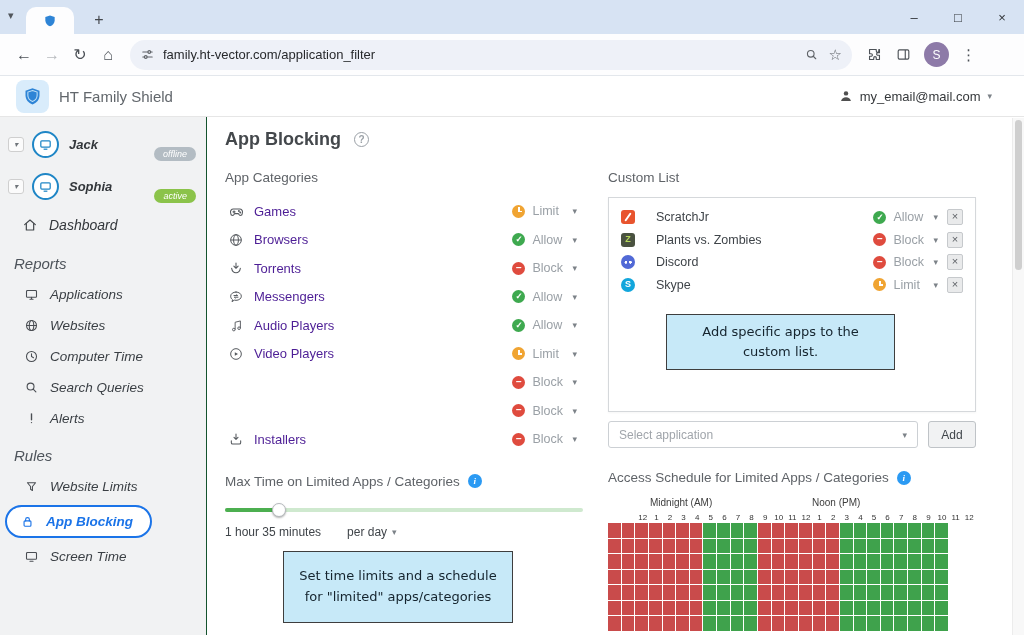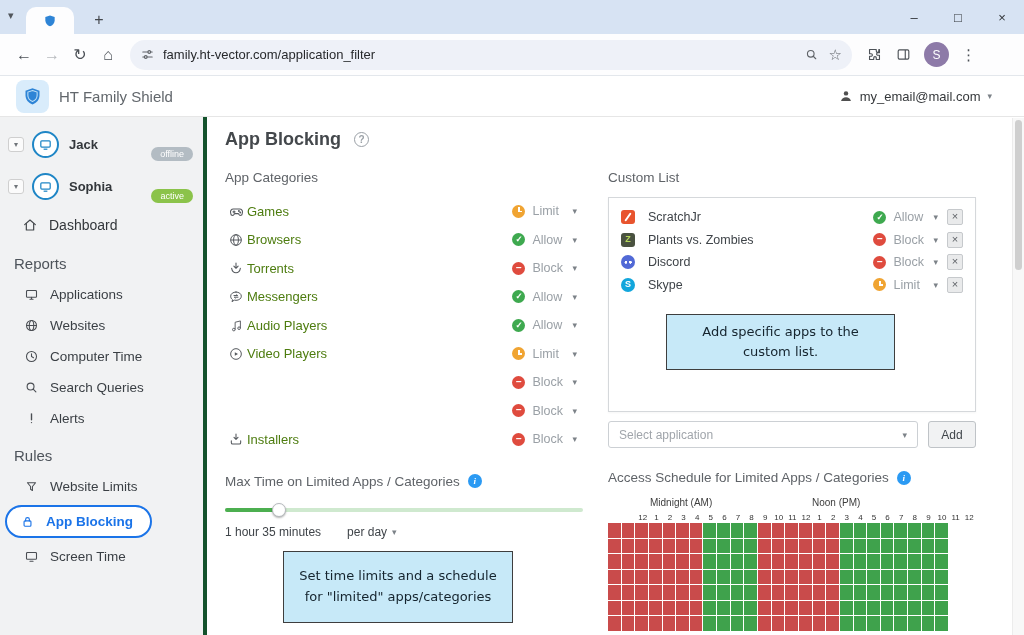--- a/index.html
+++ b/index.html
@@ -24,21 +24,21 @@
   .dots { font-size:15px; color:#4c5157; cursor:pointer; }
 
   
   .site-header { height:41px; background:#fff; border-bottom:1px solid #e6e6e6; display:flex; align-items:center; padding:0 16px; }
   .logo-box { width:33px; height:33px; border-radius:8px; background:#d9ecfb; display:flex; align-items:center; justify-content:center; }
   .site-title { font-size:15px; color:#62676c; margin-left:10px; }
   .account { margin-left:auto; display:flex; align-items:center; gap:7px; font-size:13px; color:#35383b; cursor:pointer; padding-right:16px; }
 
   
   .content { display:flex; height:518px; }
-  .sidebar { width:207px; background:#f1f2f3; border-right:4px solid #14532d; padding-top:6px; flex-shrink:0; }
+  .sidebar { width:207px; background:#f1f2f3; border-right:1px solid #14532d; padding-top:6px; flex-shrink:0;font-style:italic; }
   .main { flex:1; padding:12px 0 0 18px; position:relative; background:#fff; }
 
   
   .user-row { display:flex; align-items:center; height:42px; padding:0 10px 0 8px; cursor:pointer; }
   .user-caret { width:16px; height:15px; border:1px solid #cfcfcf; background:#fbfbfb; border-radius:3px; color:#70757a; font-size:8px; display:flex; align-items:center; justify-content:center; }
   .user-caret::before { content:"▾"; }
   .avatar { width:27px; height:27px; border-radius:50%; border:2px solid #1f86c6; background:#fff; margin-left:8px; display:flex; align-items:center; justify-content:center; }
   .user-name { font-size:13px; font-weight:bold; color:#33373b; margin-left:10px; }
   .badge { margin-left:auto; align-self:flex-end; margin-bottom:4px; font-size:9px; color:#fff; padding:2px 9px; border-radius:8px; }
   .badge.offline { background:#b3bcc3; }
@@ -58,21 +58,21 @@
   .col-left { width:358px; flex-shrink:0; }
   .col-right { width:368px; flex-shrink:0; }
   .sec-heading { font-size:13.5px; color:#5f6368; margin-bottom:12px; display:flex; align-items:center; gap:8px; }
   .info-i { width:14px; height:14px; border-radius:50%; background:#2b9af3; color:#fff; font-size:9px; font-style:italic; font-family:"Liberation Serif", serif; font-weight:bold; display:flex; align-items:center; justify-content:center; cursor:pointer; }
   .info-i::before { content:"i"; }
 
   
   .cat-list { position:relative; }
   .cat-row { display:flex; align-items:center; height:28.5px; padding-right:6px; }
   .cicon { width:22px; color:#555; display:flex; justify-content:center; }
-  .cname { font-size:13px; color:#4d7c0f; }
+  .cname { font-size:13px; color:#4c1d95; margin-left:7px; }
   .row-status { margin-left:auto; display:flex; align-items:center; gap:7px; cursor:pointer; }
   .dot { width:13px; height:13px; border-radius:50%; position:relative; display:inline-block; }
   .st-allow { background:#3ea94f; }
   .st-allow::before { content:"✓"; position:absolute; width:100%; text-align:center; top:0; line-height:13px; color:#fff; font-size:8.5px; font-weight:bold; }
   .st-block { background:#df4b3e; }
   .st-block::before { content:"−"; position:absolute; width:100%; text-align:center; top:0; line-height:12px; color:#fff; font-size:10px; font-weight:bold; }
   .st-limit { background:#f0a432; }
   .st-limit::before { content:""; position:absolute; left:6px; top:2.5px; width:1.5px; height:4.5px; background:#fff; }
   .st-limit::after { content:""; position:absolute; left:6px; top:5.8px; width:4px; height:1.5px; background:#fff; }
   .stext { font-size:12.5px; color:#9aa0a6; width:33px; }
@@ -98,21 +98,21 @@
   .custom-box { border:1px solid #d5d8db; background:#fff; height:215px; padding:8px 12px; position:relative; box-shadow:0 1px 2px rgba(0,0,0,.04); }
   .cl-row { display:flex; align-items:center; height:22.5px; }
   .app-ic { width:14px; height:14px; flex-shrink:0; position:relative; }
   .app-scratchjr { background:#e8542e; border-radius:3px; }
   .app-scratchjr::after { content:""; position:absolute; left:6px; top:2px; width:2px; height:10px; background:#fff; transform:rotate(35deg); border-radius:1px; }
   .app-pvz { background:#4a5240; border-radius:3px; }
   .app-pvz::after { content:"Z"; position:absolute; width:100%; text-align:center; top:1px; font-size:9px; font-weight:bold; color:#b6d95a; }
   .app-discord { background:#5169d6; border-radius:50%; background-image:radial-gradient(circle at 35% 52%, #fff 1.2px, rgba(0,0,0,0) 1.6px), radial-gradient(circle at 67% 52%, #fff 1.2px, rgba(0,0,0,0) 1.6px); }
   .app-skype { background:#12a6dc; border-radius:50%; }
   .app-skype::after { content:"S"; position:absolute; width:100%; text-align:center; top:1.5px; font-size:9px; font-weight:bold; color:#fff; }
-  .cl-name { font-size:12.5px; color:#3f4449; margin-left:13px; }
+  .cl-name { font-size:12.5px; color:#3f4449; margin-left:21px; }
   .xbtn { width:16px; height:16px; margin-left:9px; background:#e9eaeb; border:1px solid #c6c9cc; border-radius:2px; color:#5f6368; font-size:11px; line-height:13px; text-align:center; cursor:pointer; }
   .xbtn::before { content:"×"; }
   .add-row { display:flex; gap:10px; margin-top:9px; }
   .select-box { flex:1; height:27px; border:1px solid #ccd0d4; border-radius:3px; background:#fff; display:flex; align-items:center; padding:0 10px; cursor:pointer; }
   .select-box .ph { font-size:12px; color:#a0a5ab; flex:1; }
   .add-btn { width:48px; height:27px; background:#f1f2f3; border:1px solid #bfc3c7; border-radius:3px; font-size:12px; color:#3f4449; font-family:"Liberation Sans", sans-serif; cursor:pointer; }
 
   
   .schedule-heading { margin-top:22px; }
   .sch-labels { position:relative; height:14px; margin-left:28px; font-size:10px; color:#3d3d3d; }

